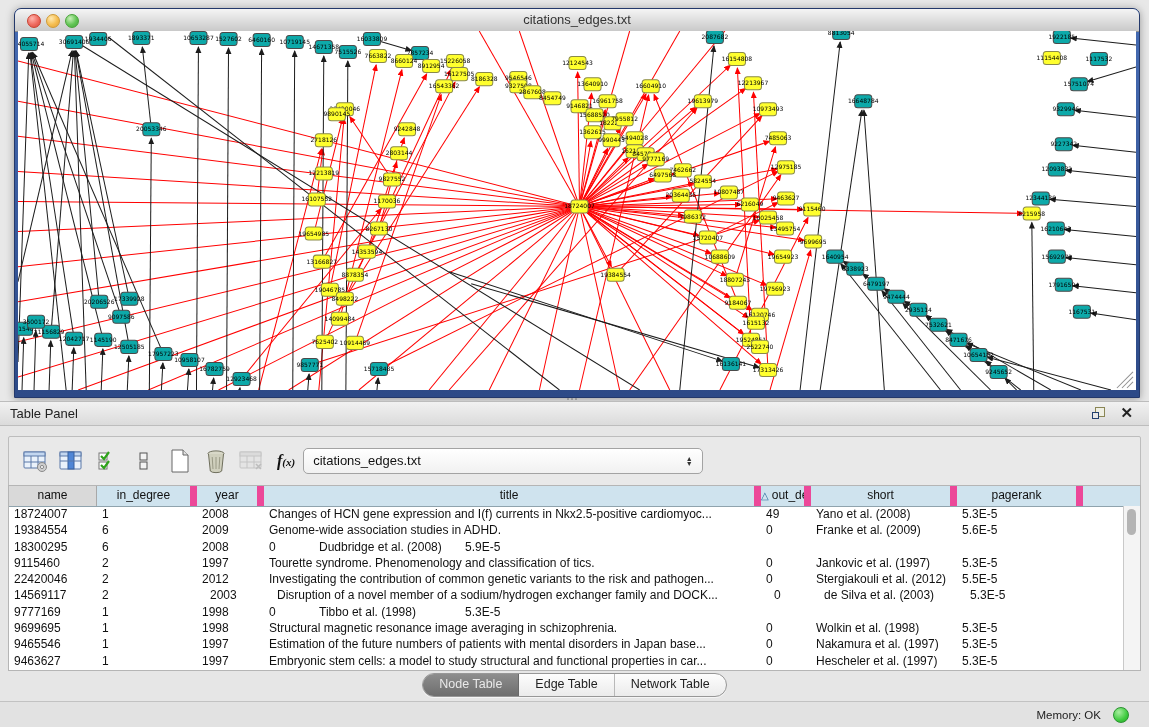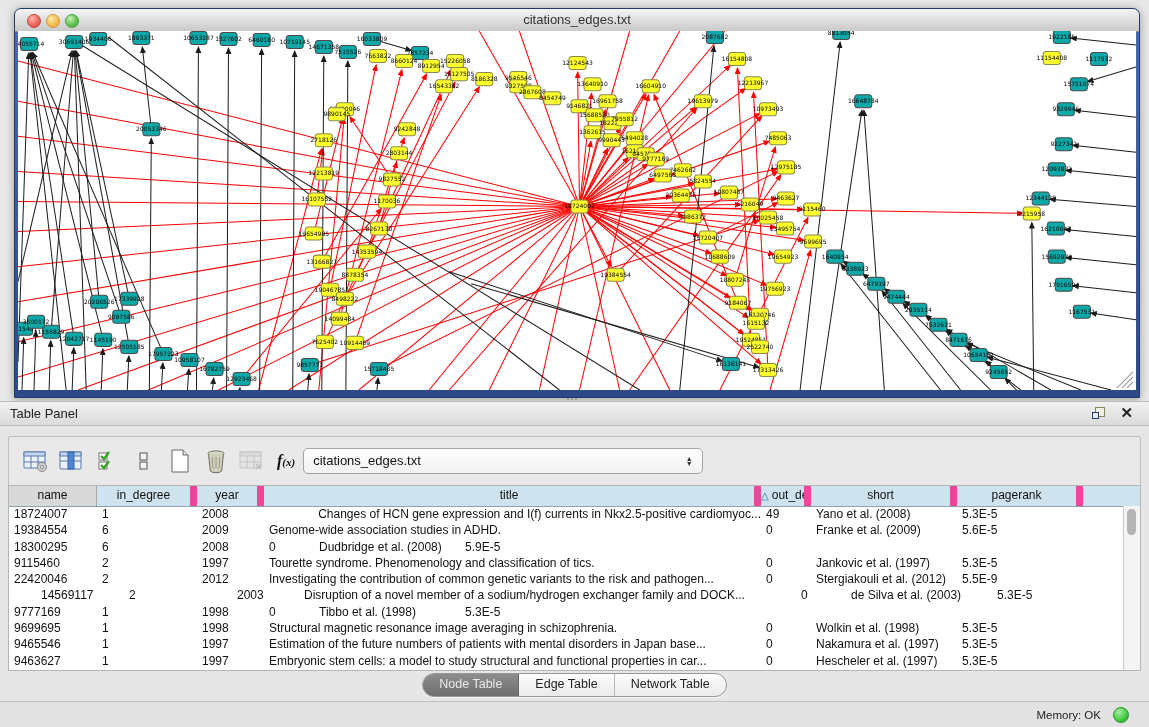--- a/index.html
+++ b/index.html
@@ -888,21 +888,21 @@
       <div class="th" style="width: 50px;"><span class="sort">△</span>out_de...</div>
       <div class="th" style="width: 146px;">short</div>
       <div class="th" style="width: 126px;">pagerank</div>
       <div class="th" style="flex: 1 1 0%; border-right: none;"></div>
     </div>
   <div class="tbody" id="tbody">
       <div class="tr">
         <div class="td" style="width: 88px;">18724007</div>
         <div class="td" style="width: 100px;">1</div>
         <div class="td" style="width: 67px;">2008</div>
-        <div class="td" style="width: 497px; text-align: right;">Changes of HCN gene expression and I(f) currents in Nkx2.5-positive cardiomyoc...</div>
+        <div class="td" style="width: 497px;">Changes of HCN gene expression and I(f) currents in Nkx2.5-positive cardiomyoc...</div>
         <div class="td" style="width: 50px;">49</div>
         <div class="td" style="width: 146px;">Yano et al. (2008)</div>
         <div class="td" style="width: 126px;">5.3E-5</div>
       </div>
       <div class="tr">
         <div class="td" style="width: 88px;">19384554</div>
         <div class="td" style="width: 100px;">6</div>
         <div class="td" style="width: 67px;">2009</div>
         <div class="td" style="width: 497px;">Genome-wide association studies in ADHD.</div>
         <div class="td" style="width: 50px;">0</div>
@@ -926,24 +926,24 @@
         <div class="td" style="width: 146px;">Jankovic et al. (1997)</div>
         <div class="td" style="width: 126px;">5.3E-5</div>
       </div>
       <div class="tr">
         <div class="td" style="width: 88px;">22420046</div>
         <div class="td" style="width: 100px;">2</div>
         <div class="td" style="width: 67px;">2012</div>
         <div class="td" style="width: 497px;">Investigating the contribution of common genetic variants to the risk and pathogen...</div>
         <div class="td" style="width: 50px;">0</div>
         <div class="td" style="width: 146px;">Stergiakouli et al. (2012)</div>
-        <div class="td" style="width: 126px;">5.5E-9</div>
+        <div class="td" style="width: 126px;">5.5E-5</div>
       </div>
       <div class="tr">
-        <div class="td" style="width: 88px; margin-left: 27px;">14569117</div>
+        <div class="td" style="width: 88px;">14569117</div>
         <div class="td" style="width: 100px;">2</div>
         <div class="td" style="width: 67px; margin-left: 8px;">2003</div>
         <div class="td" style="width: 497px;">Disruption of a novel member of a sodium/hydrogen exchanger family and DOCK...</div>
         <div class="td" style="width: 50px;">0</div>
         <div class="td" style="width: 146px;">de Silva et al. (2003)</div>
         <div class="td" style="width: 126px;">5.3E-5</div>
       </div>
       <div class="tr">
         <div class="td" style="width: 88px;">9777169</div>
         <div class="td" style="width: 100px;">1</div>

